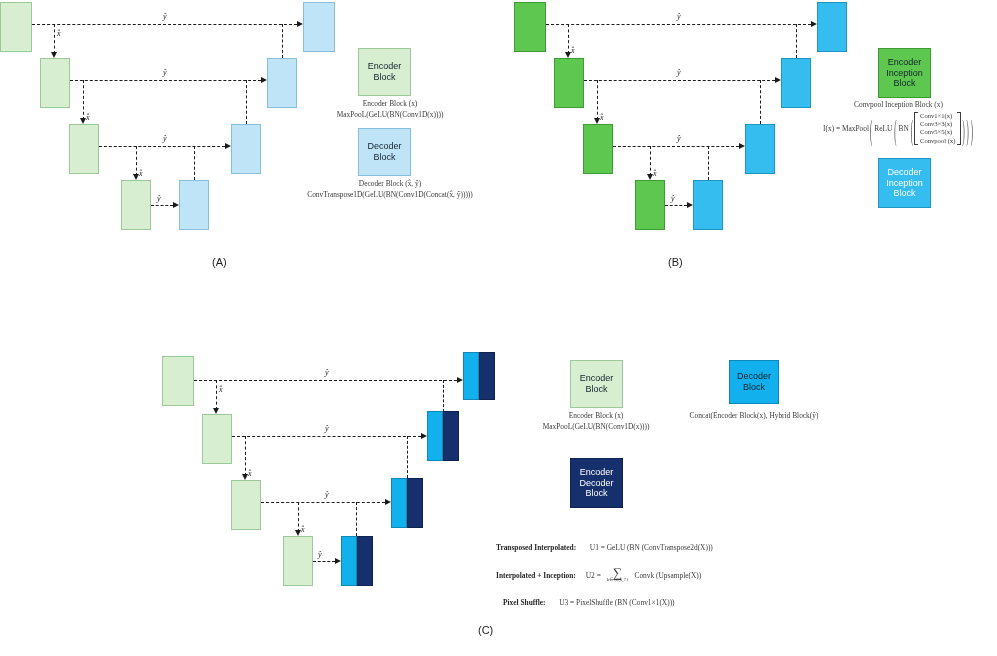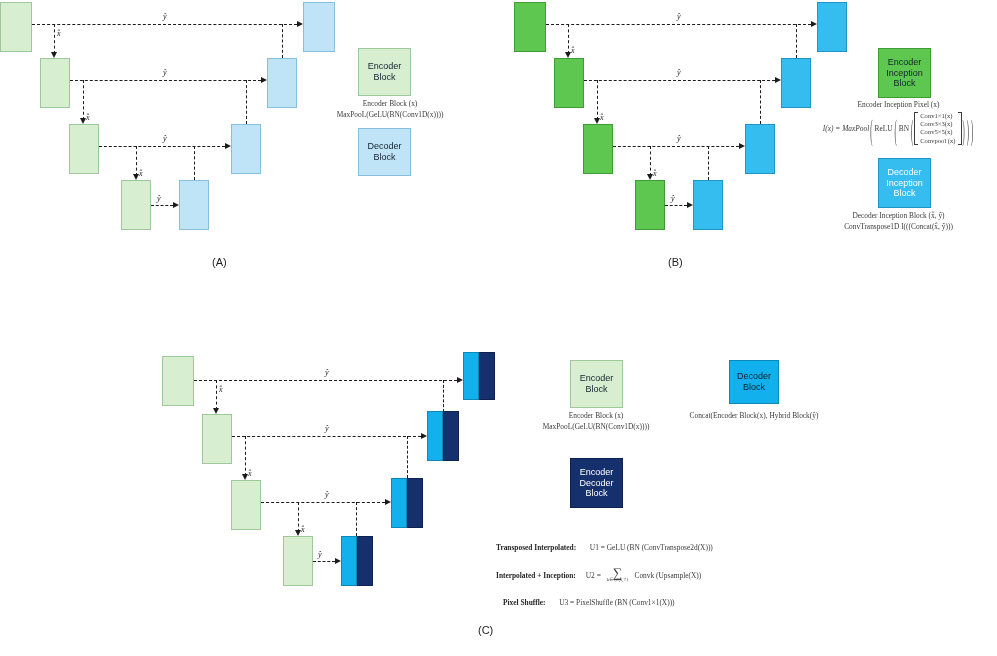--- a/index.html
+++ b/index.html
@@ -32,21 +32,21 @@
   .lgbox{position:absolute;box-sizing:border-box;display:flex;align-items:center;
          justify-content:center;text-align:center;line-height:1.22;
          font-family:"Liberation Sans",sans-serif;font-size:9px;}
   .lgbox.light-txt{color:#ffffff;}
   .lgbox.dark-txt{color:#15222e;}
   .cap{position:absolute;font-family:"Liberation Serif",serif;font-size:7.4px;
        color:#3b3b3b;text-align:center;white-space:nowrap;line-height:1.45;}
   .eqrow{position:absolute;font-family:"Liberation Serif",serif;font-size:7.4px;
          color:#3b3b3b;white-space:nowrap;}
   .eqrow b{font-weight:bold;color:#262626;}
-  .it{font-style:italic;}
+  .it{}
   
   .matrix{display:inline-flex;align-items:center;vertical-align:middle;}
   .brk{display:inline-block;width:3px;align-self:stretch;
        border-top:1px solid #3b3b3b;border-bottom:1px solid #3b3b3b;}
   .brk.l{border-left:1px solid #3b3b3b;}
   .brk.r{border-right:1px solid #3b3b3b;}
   .mcol{display:inline-block;padding:0 2px;line-height:1.25;font-size:6.6px;}
   .paren{display:inline-block;font-size:6.6px;transform:scaleY(4.6);
          transform-origin:center;margin:0 1px;color:#3b3b3b;}
   .sum{font-size:13px;line-height:.7;vertical-align:-2px;}
@@ -109,20 +109,24 @@
     <div>Encoder Block (x)</div>
     <div>MaxPooL(GeLU(BN(Conv1D(x))))</div>
   </div>
 
   <div class="lgbox dark-txt dec-a" style="left:358px;top:128px;width:53px;height:48px;">
     <div>
       <div>Decoder</div>
       <div>Block</div>
     </div>
   </div>
+  <div class="cap" style="left:280px;top:179px;width:220px;">
+    <div>Decoder Block (x̂, ŷ)</div>
+    <div>ConvTranspose1D(GeLU(BN(Conv1D(Concat(x̂, ŷ)))))</div>
+  </div>
 
   <div class="panel-tag" style="left:212px;top:256px;">(A)</div>
 </div>
 
 <div class="panel" style="left:500px;top:0;width:497px;height:280px;">
 
   <div class="blk enc-b" style="left:14px;top:2px;width:32px;height:50px;"></div>
   <div class="blk enc-b" style="left:54px;top:58px;width:30px;height:50px;"></div>
   <div class="blk enc-b" style="left:83px;top:124px;width:30px;height:50px;"></div>
   <div class="blk enc-b" style="left:135px;top:180px;width:30px;height:50px;"></div>
@@ -161,21 +165,21 @@
   <span class="mlab" style="left:171px;top:194px;">ŷ</span>
 
   <div class="lgbox dark-txt enc-b" style="left:378px;top:48px;width:53px;height:50px;">
     <div>
       <div>Encoder</div>
       <div>Inception</div>
       <div>Block</div>
     </div>
   </div>
   <div class="cap" style="left:300px;top:100px;width:197px;">
-    <div>Encoder Inception Pixel (x)</div>
+    <div>Convpool Inception Block (x)</div>
   </div>
   <div class="eqrow" style="left:300px;top:112px;width:197px;display:flex;align-items:center;justify-content:center;">
     <span class="it">I(x) = MaxPool</span>
     <span class="paren">(</span>
     <span style="margin:0 1px;">ReLU</span>
     <span class="paren">(</span>
     <span style="margin:0 1px;">BN</span>
     <span class="paren">(</span>
     <span class="matrix">
       <span class="brk l"></span>
@@ -192,24 +196,20 @@
     <span class="paren">)</span>
   </div>
 
   <div class="lgbox light-txt dec-b" style="left:378px;top:158px;width:53px;height:50px;">
     <div>
       <div>Decoder</div>
       <div>Inception</div>
       <div>Block</div>
     </div>
   </div>
-  <div class="cap" style="left:300px;top:211px;width:197px;">
-    <div>Decoder Inception Block (x̂, ŷ)</div>
-    <div>ConvTranspose1D I(((Concat(x̂, ŷ)))</div>
-  </div>
 
   <div class="panel-tag" style="left:168px;top:256px;">(B)</div>
 </div>
 
 <div class="panel" style="left:0;top:330px;width:997px;height:326px;">
 
   <div class="blk enc-c" style="left:162px;top:26px;width:32px;height:50px;"></div>
   <div class="blk enc-c" style="left:202px;top:84px;width:30px;height:50px;"></div>
   <div class="blk enc-c" style="left:231px;top:150px;width:30px;height:50px;"></div>
   <div class="blk enc-c" style="left:283px;top:206px;width:30px;height:50px;"></div>

